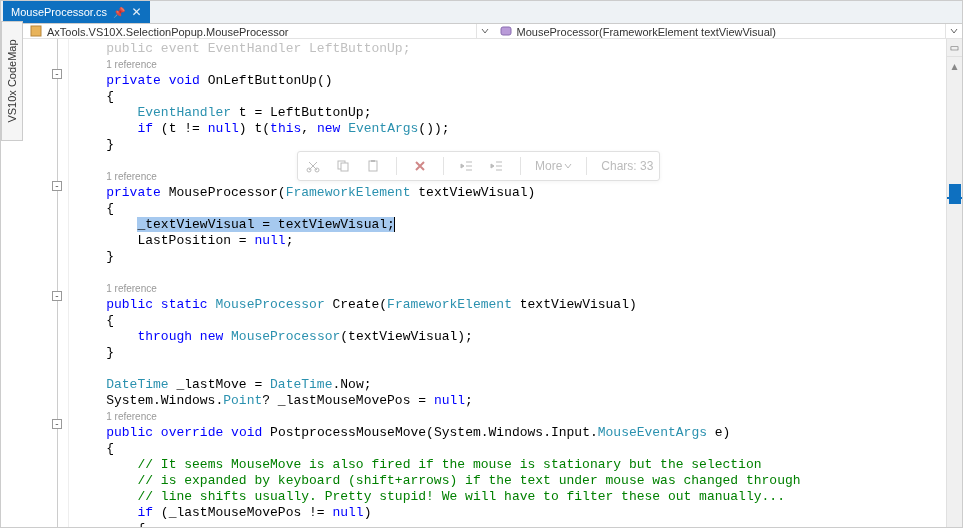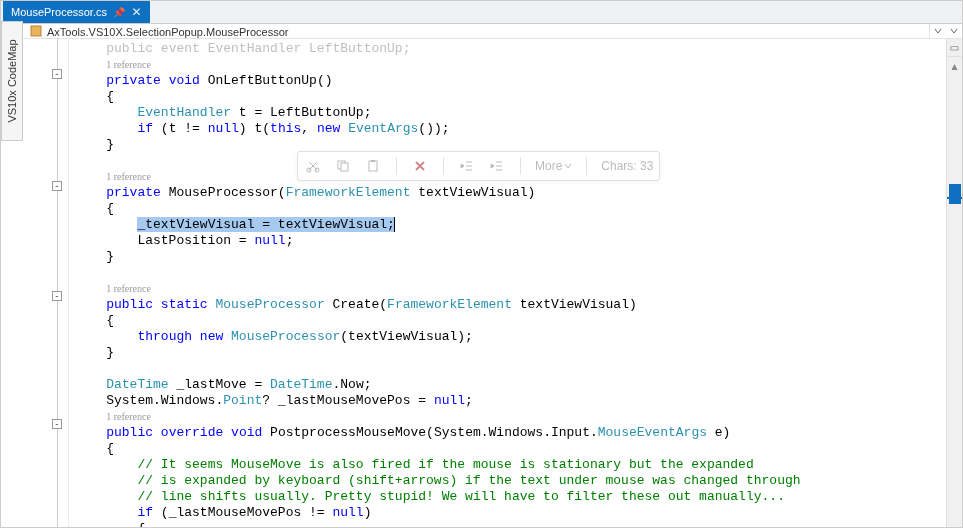--- a/index.html
+++ b/index.html
@@ -27,21 +27,21 @@
   .editor-wrap { flex: 1; display: flex; position: relative; margin-left: 22px; }
   .gutter { width: 46px; background: #fff; border-right: 1px solid #eee; position: relative; }
   .out-g { position: absolute; top:0; left:26px; width:14px; height:100%; }
   .out-line { position:absolute; left:8px; width:1px; background:#ccc; }
   .out-box { position:absolute; left:3px; width:10px; height:10px; border:1px solid #999; background:#fff; color:#666; font-size:10px; line-height:8px; text-align:center; cursor:pointer; }
   .code { flex: 1; padding: 2px 0 0 6px; position: relative; overflow: hidden; }
   pre.codeblock { margin:0; font-family: Consolas, 'Courier New', monospace; font-size: 13px; line-height: 16px; white-space: pre; }
   .tok-kw { color:#0000ff; }
   .tok-type { color:#2b91af; }
   .tok-cm { color:#008000; }
-  .tok-ref { color:#999; font-size:10px; font-family:Liberation Serif, serif; }
+  .tok-ref { color:#999; font-size:10px; font-family:Liberation Sans, sans-serif; }
   .tok-dim { color:#c0c0c0; }
   .sel { background:#a6c9ef;text-align:right; }
   .caret { border-right:1px solid #000; margin-left:-1px; }
 
   
   .float-tb { position:absolute; left:228px; top:112px; height:30px; background:rgba(255,255,255,0.88); border:1px solid #e0e0e0; border-radius:3px; display:flex; align-items:center; padding:0 6px; gap:12px; box-shadow:0 1px 4px rgba(0,0,0,0.05); z-index:20; color:#bbb; font-size:12px; }
   .float-tb .sep { width:1px; height:18px; background:#e3e3e3; margin:0 2px; }
   .float-tb .ico-btn { width:18px; height:18px; display:flex; align-items:center; justify-content:center; }
   .float-tb .more { display:flex; align-items:center; gap:2px; }
   .float-tb .chars { color:#bbb; }
@@ -79,20 +79,28 @@
             <rect x="2" y="2" width="10" height="10" fill="#e8b35a" stroke="#b8863a"></rect>
           </svg>
       </span>
       <span>AxTools.VS10X.SelectionPopup.MouseProcessor</span>
     </div>
     <div class="dd">
       <svg width="8" height="8" viewBox="0 0 8 8">
           <path d="M1 2 L4 6 L7 2" fill="none" stroke="#666"></path>
         </svg>
     </div>
+    <div class="crumb">
+      <span class="ico">
+        <svg viewBox="0 0 14 14">
+            <rect x="2" y="3" width="10" height="8" rx="2" fill="#b99bd8" stroke="#8a6db0"></rect>
+          </svg>
+      </span>
+      <span>MouseProcessor(FrameworkElement textViewVisual)</span>
+    </div>
     <div class="dd">
       <svg width="8" height="8" viewBox="0 0 8 8">
           <path d="M1 2 L4 6 L7 2" fill="none" stroke="#666"></path>
         </svg>
     </div>
   </div>
 
   <div class="editor-wrap">
 
     <div class="gutter">
@@ -174,21 +182,21 @@
     <span class="tok-kw">public</span> <span class="tok-kw">static</span> <span class="tok-type">MouseProcessor</span> Create(<span class="tok-type">FrameworkElement</span> textViewVisual)
     {
         <span class="tok-kw">through</span> <span class="tok-kw">new</span> <span class="tok-type">MouseProcessor</span>(textViewVisual);
     }
 
     <span class="tok-type">DateTime</span> _lastMove = <span class="tok-type">DateTime</span>.Now;
     System.Windows.<span class="tok-type">Point</span>? _lastMouseMovePos = <span class="tok-kw">null</span>;
     <span class="tok-ref">1 reference</span>
     <span class="tok-kw">public</span> <span class="tok-kw">override</span> <span class="tok-kw">void</span> PostprocessMouseMove(System.Windows.Input.<span class="tok-type">MouseEventArgs</span> e)
     {
-        <span class="tok-cm">// It seems MouseMove is also fired if the mouse is stationary but the expanded</span>
+        <span class="tok-cm">// It seems MouseMove is also fired if the mouse is stationary but the selection</span>
         <span class="tok-cm">// is expanded by keyboard (shift+arrows) if the text under mouse was changed through</span>
         <span class="tok-cm">// line shifts usually. Pretty stupid! We will have to filter these out manually...</span>
         <span class="tok-kw">if</span> (_lastMouseMovePos != <span class="tok-kw">null</span>)
         {</pre>
     </div>
 
     <div class="right-gut">
       <div class="rg-top">▭</div>
       <div class="rg-split">▴</div>
       <div class="rg-mark" style="top:145px"></div>

